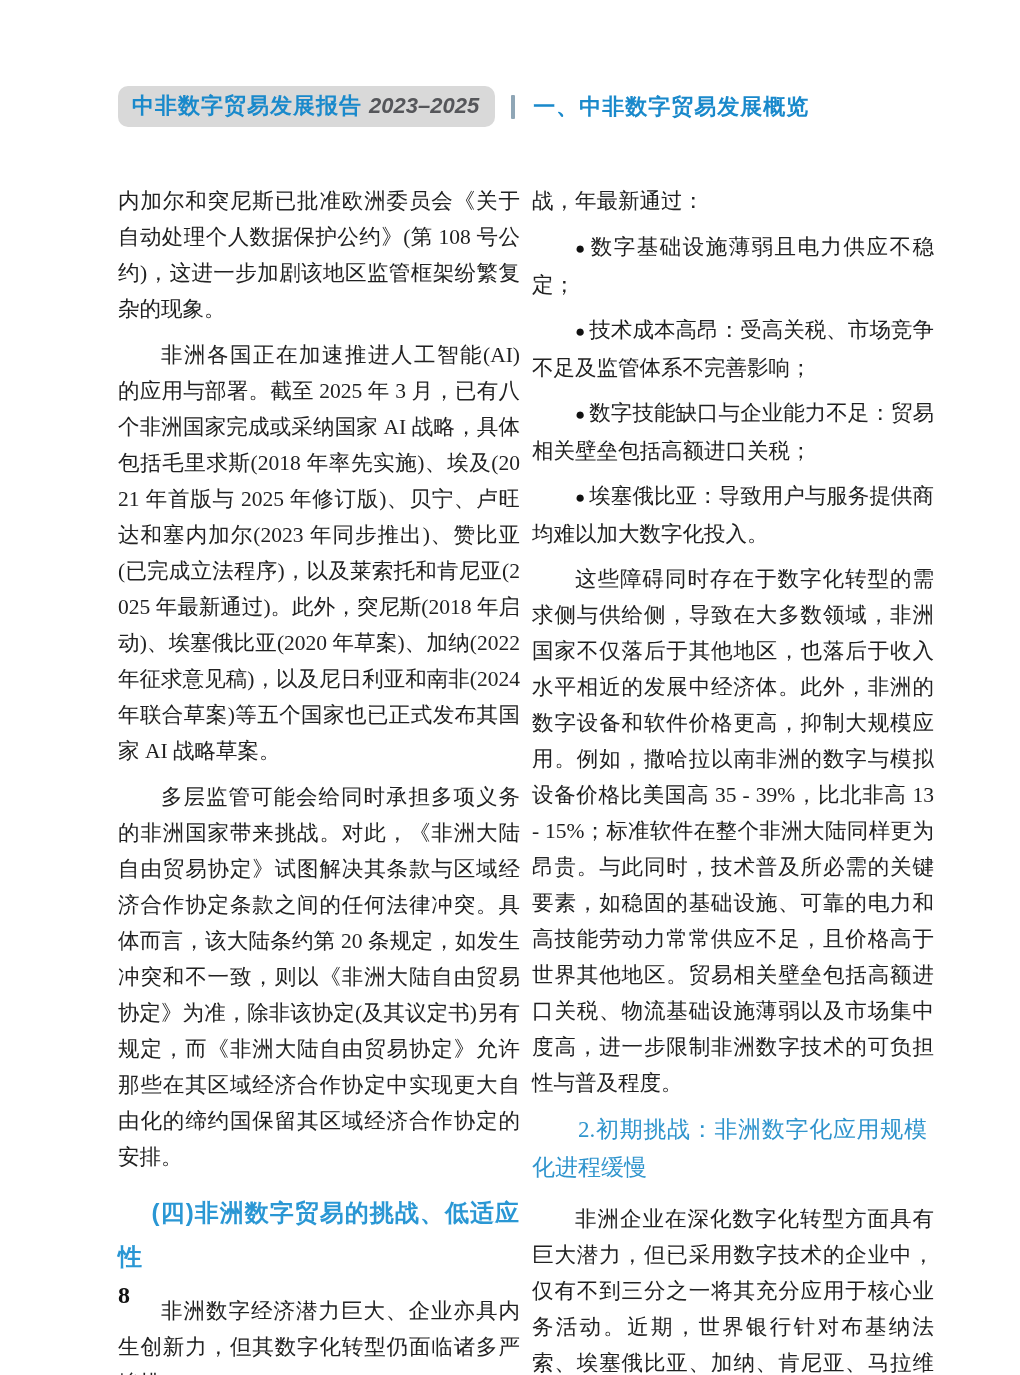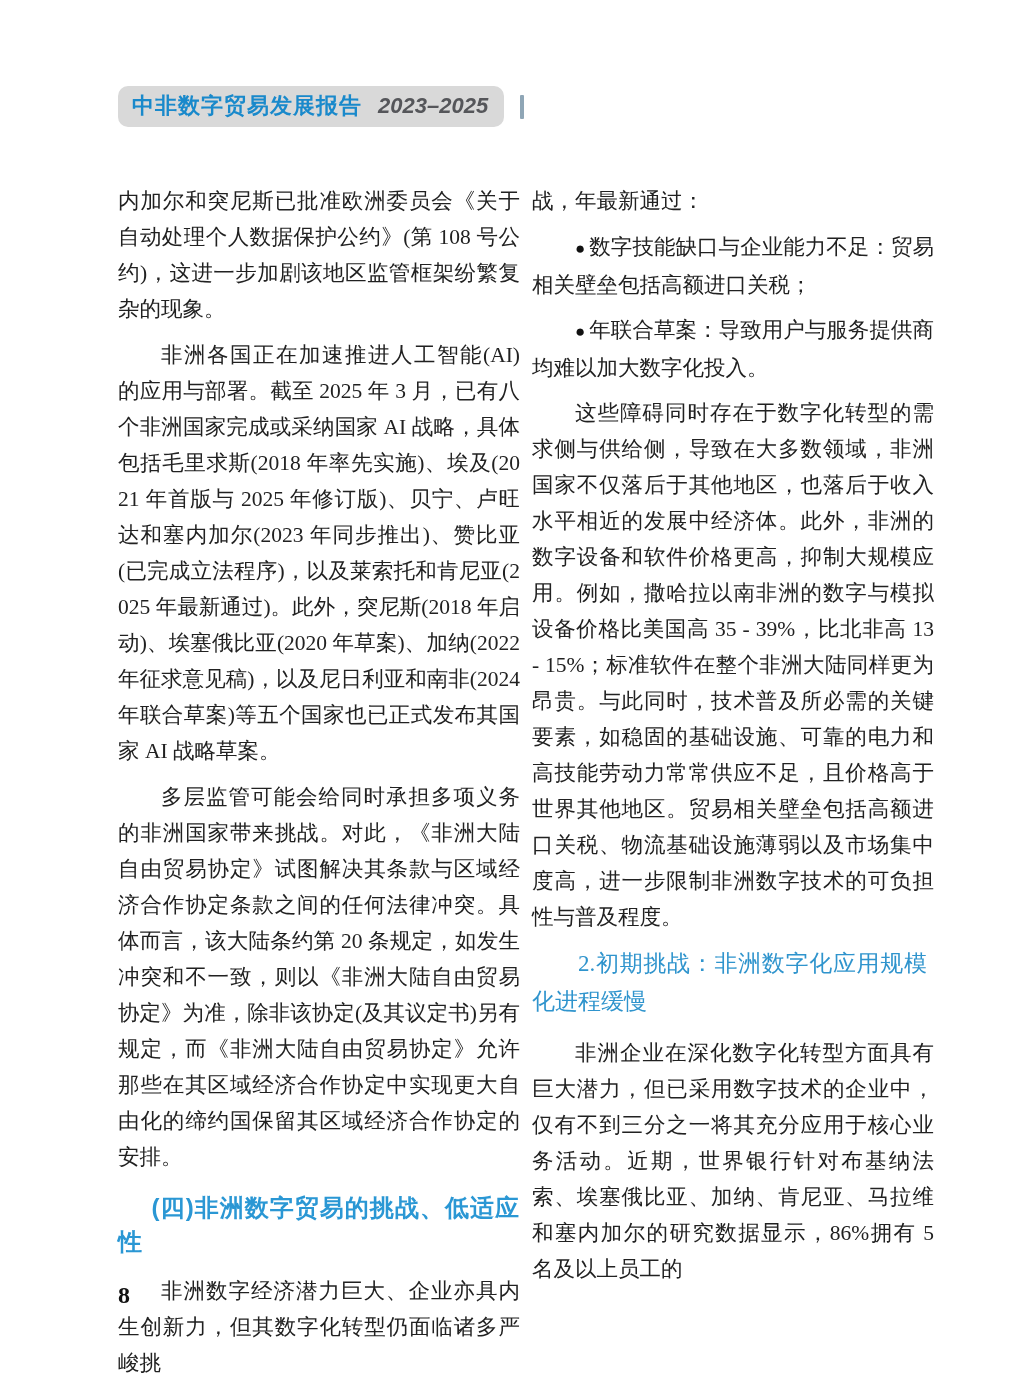--- a/index.html
+++ b/index.html
@@ -18,21 +18,21 @@
     position: absolute;
     top: 86px;
     left: 118px;
     right: 80px;
     display: flex;
     align-items: center;
   }
   .report-badge {
     display: inline-flex;
     align-items: baseline;
-    gap: 16px;
+    gap: 7px;
     background: #d9d9d9;
     border-radius: 10px;
     padding: 5px 16px 6px 14px;
     white-space: nowrap;
   }
   .report-badge .badge-title {
     font-family: "Liberation Sans", "DejaVu Sans", sans-serif;
     font-weight: bold;
     font-size: 22px;
     color: #1989cb;
@@ -82,21 +82,21 @@
   .bullet { margin: 0 0 9px 0; text-indent: 2em; }
   .bullet .marker { font-size: 17px; margin-right: 4px; color: #111111; }
   .section-heading {
     font-family: "Liberation Sans", "DejaVu Sans", sans-serif;
     font-weight: bold;
     font-size: 24px;
     color: #2a97d4;
     letter-spacing: 1px;
     text-indent: 1.4em;
     margin: 16px 0 14px 0;
-    line-height: 34px;
+    line-height: 44px;
   }
   .sub-heading {
     font-size: 23px;
     font-weight: normal;
     color: #2f94cd;
     text-indent: 2em;
     text-align: justify;
     margin: 6px 7px 14px 0;
     line-height: 38px;
     word-break: break-all;
@@ -115,37 +115,40 @@
 <body>
 
 <div class="page">
 
   <div class="page-header">
     <div class="report-badge">
       <span class="badge-title">中非数字贸易发展报告</span>
       <span class="badge-years">2023–2025</span>
     </div>
     <div class="header-divider"></div>
+    <div class="chapter-title">一、中非数字贸易发展概览</div>
   </div>
 
   <div class="columns">
 
     <div class="col">
       <p class="para no-indent">内加尔和突尼斯已批准欧洲委员会《关于自动处理个人数据保护公约》(第 108 号公约)，这进一步加剧该地区监管框架纷繁复杂的现象。</p>
       <p class="para">非洲各国正在加速推进人工智能(AI)的应用与部署。截至 2025 年 3 月，已有八个非洲国家完成或采纳国家 AI 战略，具体包括毛里求斯(2018 年率先实施)、埃及(2021 年首版与 2025 年修订版)、贝宁、卢旺达和塞内加尔(2023 年同步推出)、赞比亚(已完成立法程序)，以及莱索托和肯尼亚(2025 年最新通过)。此外，突尼斯(2018 年启动)、埃塞俄比亚(2020 年草案)、加纳(2022 年征求意见稿)，以及尼日利亚和南非(2024 年联合草案)等五个国家也已正式发布其国家 AI 战略草案。</p>
       <p class="para">多层监管可能会给同时承担多项义务的非洲国家带来挑战。对此，《非洲大陆自由贸易协定》试图解决其条款与区域经济合作协定条款之间的任何法律冲突。具体而言，该大陆条约第 20 条规定，如发生冲突和不一致，则以《非洲大陆自由贸易协定》为准，除非该协定(及其议定书)另有规定，而《非洲大陆自由贸易协定》允许那些在其区域经济合作协定中实现更大自由化的缔约国保留其区域经济合作协定的安排。</p>
       <h3 class="section-heading">(四)非洲数字贸易的挑战、低适应性</h3>
       <p class="para">非洲数字经济潜力巨大、企业亦具内生创新力，但其数字化转型仍面临诸多严峻挑</p>
     </div>
 
     <div class="col">
       <p class="para no-indent">战，年最新通过：</p>
 
+      <p class="bullet"><span class="marker">●</span><span>数字基础设施薄弱且电力供应不稳定；</span></p>
+      <p class="bullet"><span class="marker">●</span><span>技术成本高昂：受高关税、市场竞争不足及监管体系不完善影响；</span></p>
       <p class="bullet"><span class="marker">●</span><span>数字技能缺口与企业能力不足：贸易相关壁垒包括高额进口关税；</span></p>
-      <p class="bullet"><span class="marker">●</span><span>年联合草案：导致用户与服务提供商均难以加大数字化投入。</span></p>
+      <p class="bullet"><span class="marker">●</span><span>埃塞俄比亚：导致用户与服务提供商均难以加大数字化投入。</span></p>
 
       <p class="para">这些障碍同时存在于数字化转型的需求侧与供给侧，导致在大多数领域，非洲国家不仅落后于其他地区，也落后于收入水平相近的发展中经济体。此外，非洲的数字设备和软件价格更高，抑制大规模应用。例如，撒哈拉以南非洲的数字与模拟设备价格比美国高 35 - 39%，比北非高 13 - 15%；标准软件在整个非洲大陆同样更为昂贵。与此同时，技术普及所必需的关键要素，如稳固的基础设施、可靠的电力和高技能劳动力常常供应不足，且价格高于世界其他地区。贸易相关壁垒包括高额进口关税、物流基础设施薄弱以及市场集中度高，进一步限制非洲数字技术的可负担性与普及程度。</p>
       <h4 class="sub-heading">2.初期挑战：非洲数字化应用规模化进程缓慢</h4>
       <p class="para">非洲企业在深化数字化转型方面具有巨大潜力，但已采用数字技术的企业中，仅有不到三分之一将其充分应用于核心业务活动。近期，世界银行针对布基纳法索、埃塞俄比亚、加纳、肯尼亚、马拉维和塞内加尔的研究数据显示，86%拥有 5 名及以上员工的</p>
     </div>
 
   </div>
 
   <div class="page-number">8</div>
 

